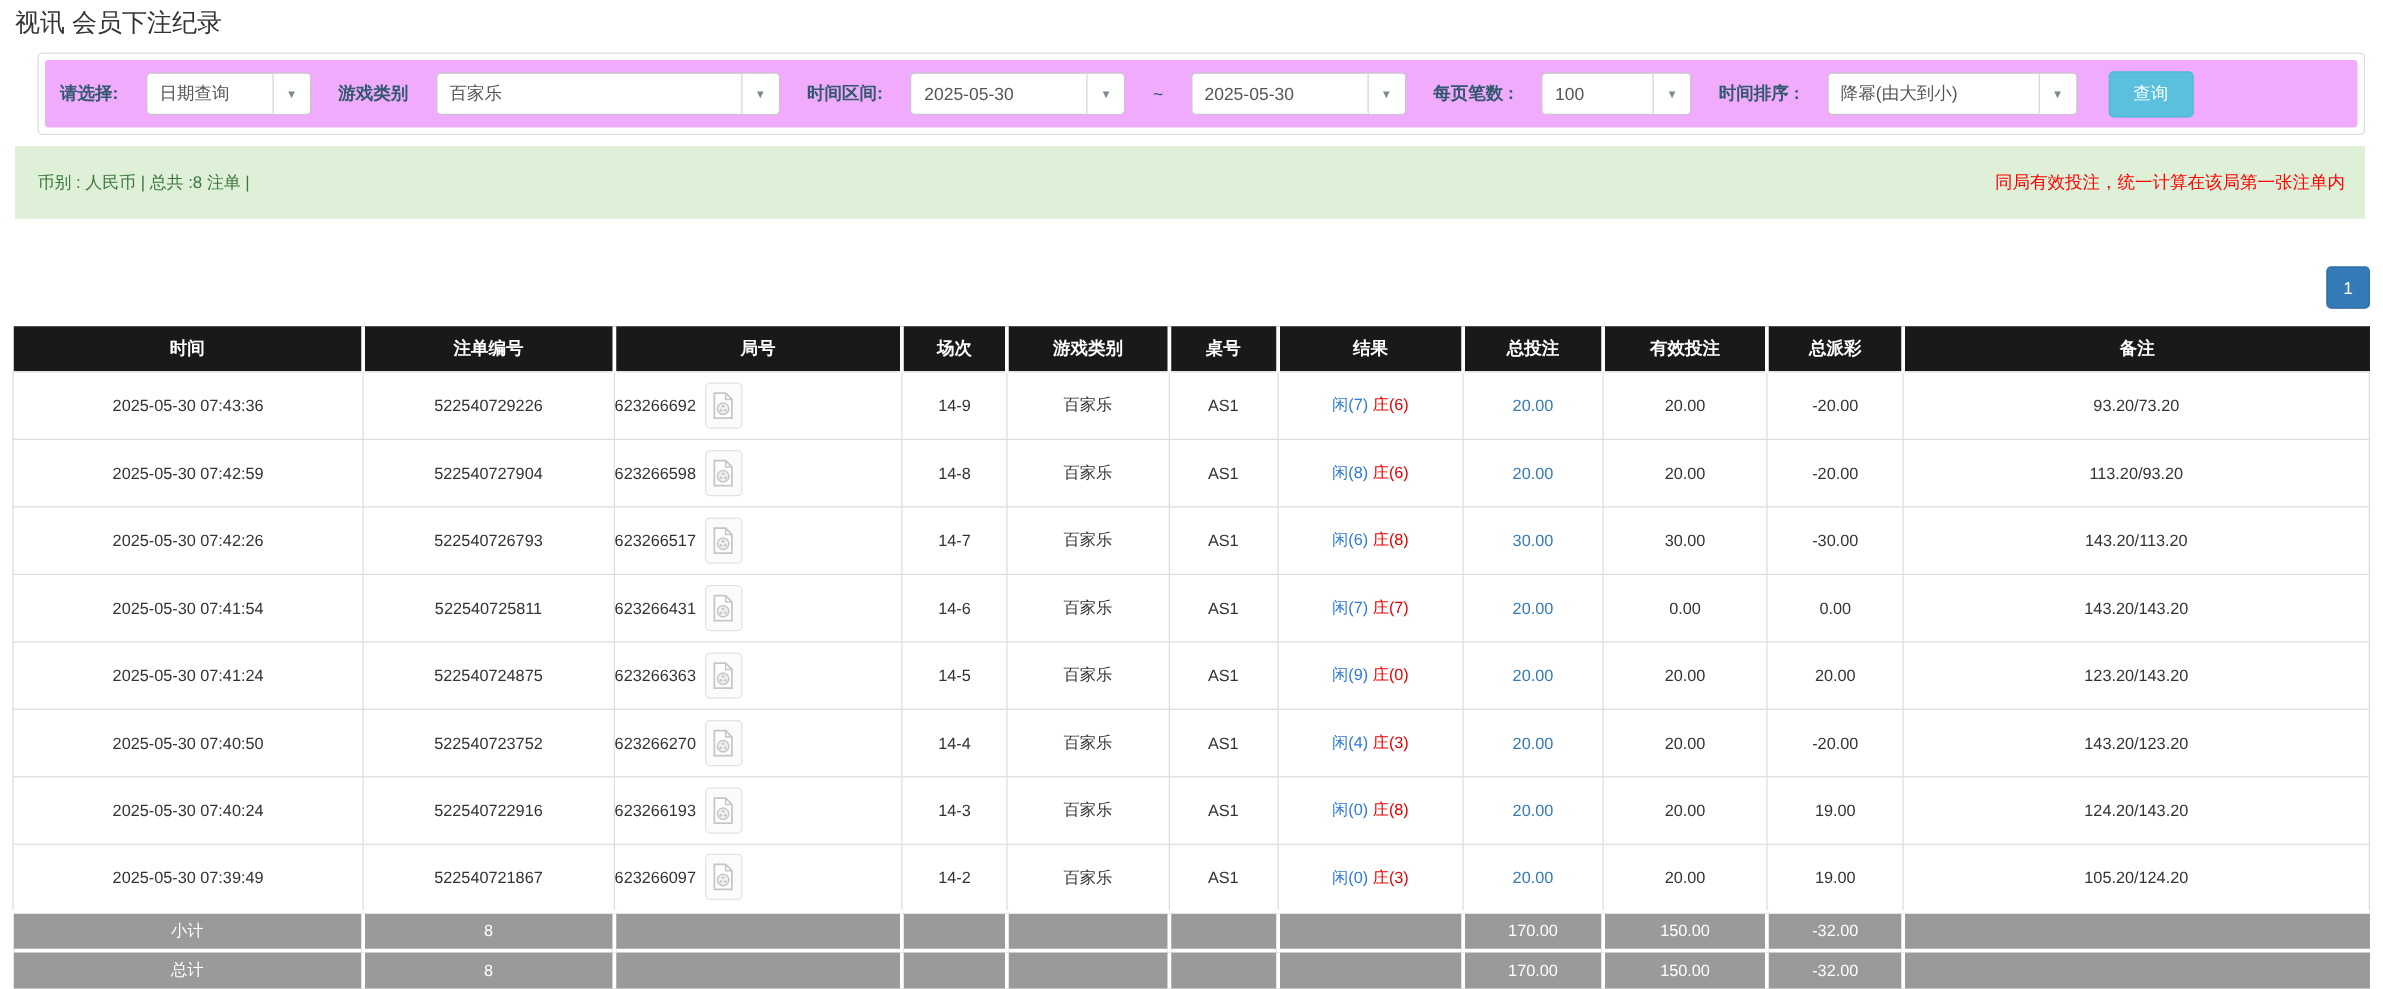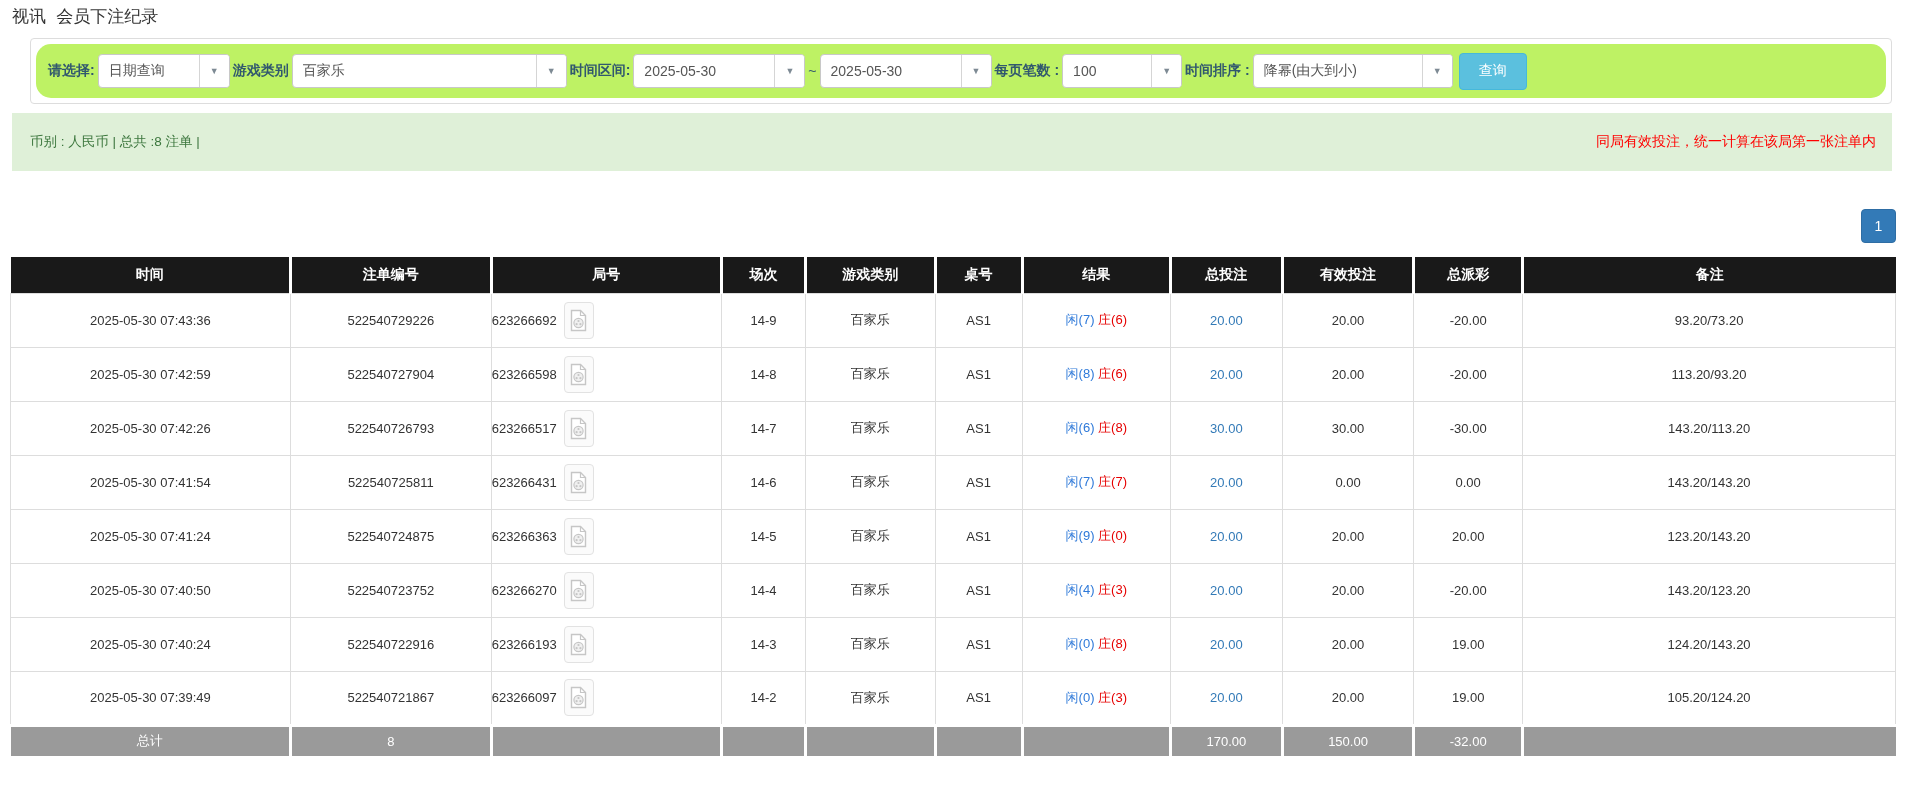--- a/index.html
+++ b/index.html
@@ -4,33 +4,32 @@
 <style>
   * { box-sizing: border-box; margin: 0; padding: 0; }
   html,body { background:#fff; }
   body {
     width: 1906px; height: 791px; overflow: hidden; position: relative;
     font-family: "Liberation Sans", "DejaVu Sans", sans-serif;
     color: #333;
   }
   
   .page-title {
-    font-size: 17px; color: #333; font-weight: 400;
+    font-size: 20px; color: #333; font-weight: 400;
     margin: 5px 0 10px 12px;
-    font-family: Liberation Mono, monospace;
   }
   
   .filter-panel {
     margin: 0 14px 0 30px;
     border: 1px solid #ddd; border-radius: 4px;
     padding: 5px; background: #fff;
   }
   .filter-bar {
-    background: #bef264; border-radius: 15px;
-    display: flex; align-items: center; gap: 3px;
+    background: #f0abfc; border-radius: 3px;
+    display: flex; align-items: center; gap: 22px;
     padding: 10px 12px; height: 54px;
   }
   .f-label { font-size: 14px; font-weight: bold; color: #31586e; white-space: nowrap; }
   .f-tilde { font-size: 14px; color: #31586e; }
   .combo {
     display: flex; align-items: stretch; height: 34px;
     background: #fff; border: 1px solid #c8c8c8; border-radius: 4px;
     overflow: hidden; cursor: pointer;
   }
   .combo .val {
@@ -410,26 +409,39 @@
         <td>14-2</td>
         <td>百家乐</td>
         <td>AS1</td>
         <td><span class="res-player">闲(0)</span><span class="res-banker"> 庄(3)</span></td>
         <td><span class="amt-link">20.00</span></td>
         <td>20.00</td>
         <td>19.00</td>
         <td>105.20/124.20</td>
       </tr>
       <tr class="summary">
-        <td>总计</td>
+        <td>小计</td>
         <td>8</td>
         <td></td>
         <td></td>
         <td></td>
         <td></td>
         <td></td>
         <td>170.00</td>
         <td>150.00</td>
         <td class="neg">-32.00</td>
         <td></td>
       </tr>
+      <tr class="summary">
+        <td>总计</td>
+        <td>8</td>
+        <td></td>
+        <td></td>
+        <td></td>
+        <td></td>
+        <td></td>
+        <td>170.00</td>
+        <td>150.00</td>
+        <td class="neg">-32.00</td>
+        <td></td>
+      </tr>
     </tbody>
 </table>
 
 </body></html>

